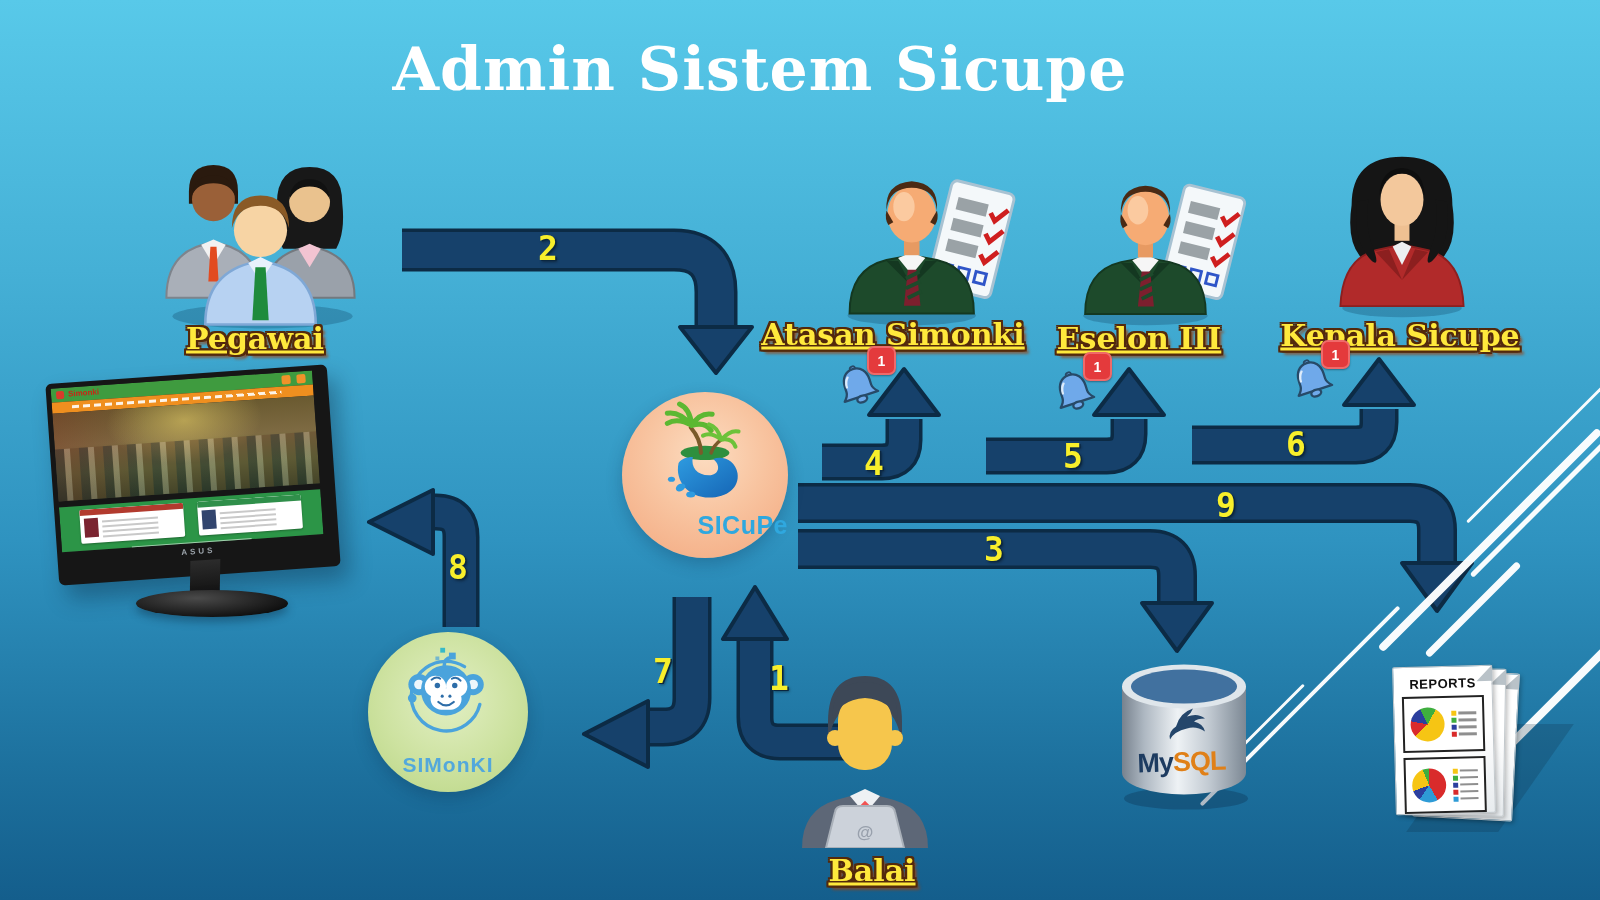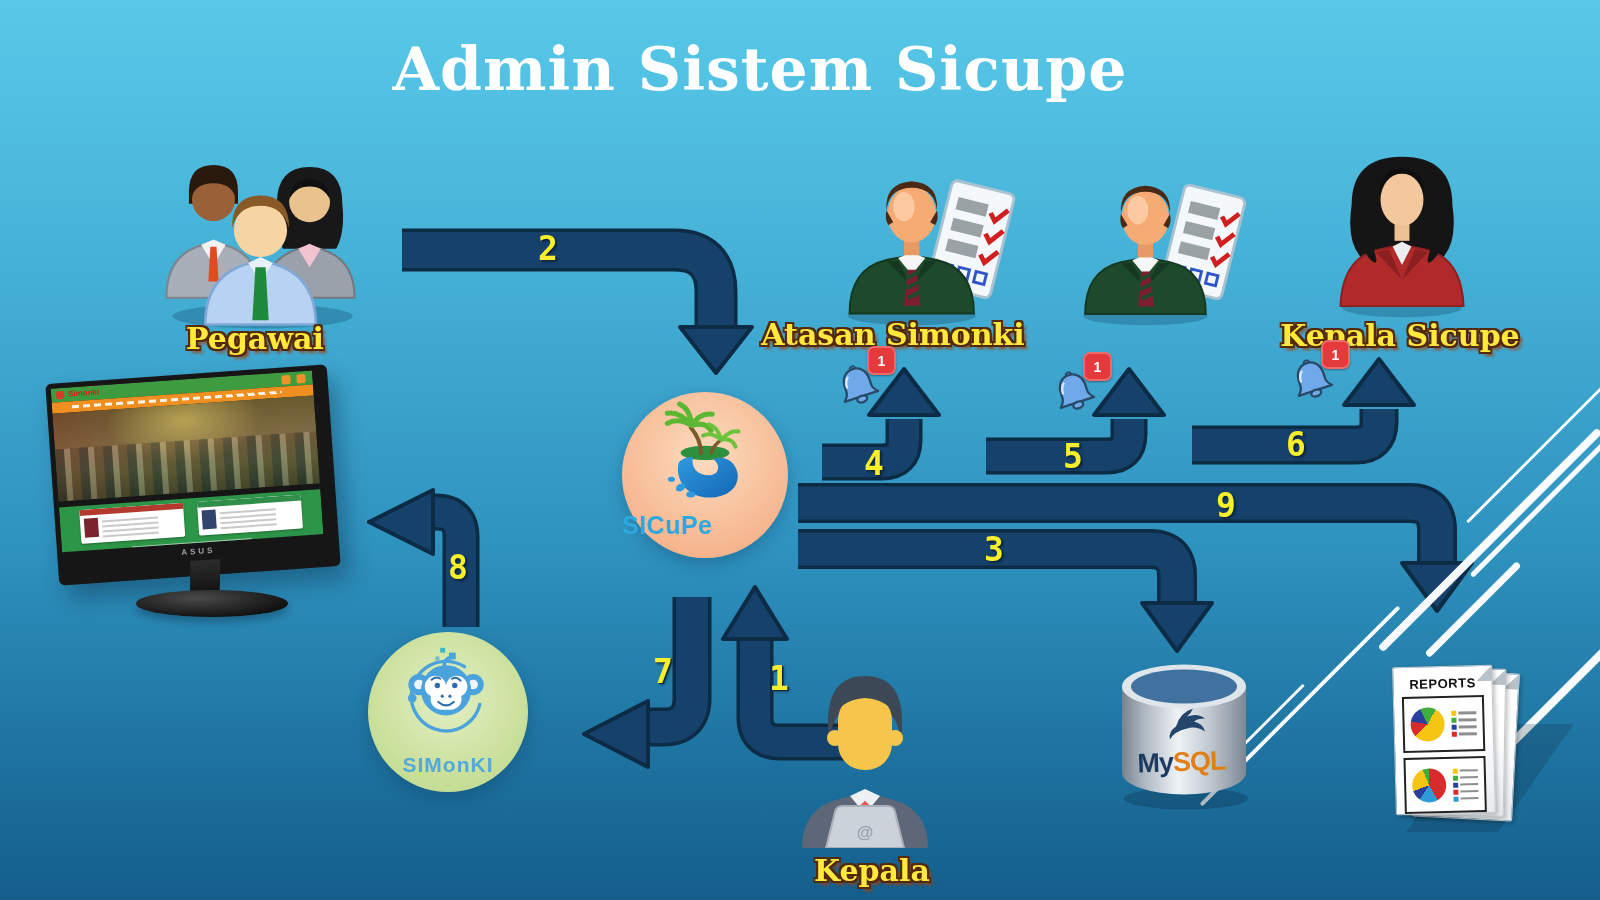--- a/index.html
+++ b/index.html
@@ -6,21 +6,21 @@
   .stage{position:relative;width:1600px;height:900px;overflow:hidden;
     background:linear-gradient(180deg,#58c9e9 0%,#45b0d6 30%,#2f93c0 60%,#1d719e 85%,#145e8c 100%);
     font-family:"Liberation Sans",sans-serif;}
   .abs{position:absolute;}
   
   .title{left:0;top:34px;width:1520px;text-align:center;color:#fff;
     font-family:"DejaVu Serif",serif;font-weight:bold;font-size:60px;letter-spacing:1px;}
   .actor-label{transform:translate(-50%,-50%);white-space:nowrap;
     font-family:"DejaVu Serif",serif;font-weight:bold;font-size:30px;color:#ffe93c;
     text-shadow:-2px -2px 0 #53290c,2px -2px 0 #53290c,-2px 2px 0 #53290c,2px 2px 0 #53290c,
-      0 -2px 0 #53290c,0 2px 0 #53290c,-2px 0 0 #53290c,2px 0 0 #53290c,4px 4px 3px rgba(160,62,10,.85);}
+      0 -2px 0 #53290c,0 2px 0 #53290c,-2px 0 0 #53290c,2px 0 0 #53290c,4px 4px 3px rgba(160,62,10,.85);text-decoration:underline;}
   .flow-num{transform:translate(-50%,-50%);font-family:"DejaVu Sans Mono",monospace;
     font-weight:bold;font-size:33px;color:#f8ef2b;text-shadow:1.5px 1.5px 0 #0b2740,2px 2px 3px rgba(0,0,0,.4);z-index:6;}
   
   .arrows{left:0;top:0;z-index:1;}
   .ao{fill:none;stroke:#0c2b45;stroke-linejoin:round;stroke-linecap:butt;}
   .ab{fill:none;stroke:#16416b;stroke-linejoin:round;stroke-linecap:butt;}
   .ah{fill:#16416b;stroke:#0c2b45;stroke-width:4;stroke-linejoin:round;}
   
   .dl{background:#fff;border-radius:4px;transform:rotate(-45deg);z-index:2;opacity:.97;}
   
@@ -29,21 +29,21 @@
   
   .bell{width:62px;height:62px;z-index:6;}
   .bell svg{position:absolute;left:0;bottom:0;}
   .badge{position:absolute;right:0;top:0;width:25px;height:25px;background:#e43a3c;border:2px solid #ef6a6a;
     border-radius:7px;color:#fff;font-weight:bold;font-size:14px;display:flex;align-items:center;justify-content:center;
     box-shadow:0 1px 2px rgba(0,0,0,.35);}
   
   .sicupe-circle{width:166px;height:166px;border-radius:50%;
     background:radial-gradient(circle at 50% 38%,#fcdcc0 0%,#f8c4a0 45%,#f3a77e 100%);
     box-shadow:0 6px 16px rgba(10,40,70,.25);}
-  .sicupe-label{position:absolute;left:0;right:0;bottom:18px;text-align:left;
+  .sicupe-label{position:absolute;left:0;right:0;bottom:18px;text-align:right;
     color:#2fa8df;font-weight:bold;font-size:25px;letter-spacing:.5px;}
   .simonki-circle{width:160px;height:160px;border-radius:50%;
     background:radial-gradient(circle at 50% 42%,#e2efc4 0%,#cde2a0 55%,#b8d583 100%);
     box-shadow:0 6px 16px rgba(10,40,70,.25);}
   .simonki-label{position:absolute;left:0;right:0;bottom:15px;text-align:center;
     color:#53a8dc;font-weight:bold;font-size:21px;letter-spacing:1px;}
   
   .monitor{left:40px;top:360px;width:300px;height:260px;}
   .mframe{position:absolute;left:12px;top:14px;width:272px;height:192px;background:#161616;border-radius:6px;
     transform:rotate(-4deg);box-shadow:8px 14px 22px rgba(5,25,45,.35);padding:5px;}
@@ -242,20 +242,21 @@
   <div class="abs bell" style="left:834px;top:346px">
     <svg width="48" height="48" viewBox="0 0 52 52">
         <use href="#bell-shape"></use>
       </svg>
     <div class="badge">1</div>
   </div>
 
   <svg class="abs fig" style="left:1058px;top:165px" width="190" height="165" viewBox="0 0 200 175">
       <use href="#fig-official"></use>
     </svg>
+  <div class="abs actor-label lbl" style="left:1139px;top:338px">Eselon III</div>
   <div class="abs bell" style="left:1050px;top:352px">
     <svg width="48" height="48" viewBox="0 0 52 52">
         <use href="#bell-shape"></use>
       </svg>
     <div class="badge">1</div>
   </div>
 
   <svg class="abs fig" style="left:1318px;top:136px" width="168" height="190" viewBox="0 0 180 195">
     <ellipse cx="90" cy="180" rx="64" ry="10" fill="rgba(15,60,95,0.28)"></ellipse>
     <path d="M36,70 Q36,18 90,18 Q144,18 144,70 Q150,110 132,128 L48,128 Q30,110 36,70 Z" fill="#151515"></path>
@@ -373,21 +374,21 @@
     <circle cx="55" cy="78" r="8" fill="#f6c64c"></circle>
       <circle cx="115" cy="78" r="8" fill="#f6c64c"></circle>
     <rect x="58" y="34" width="54" height="76" rx="26" fill="#f6c64c"></rect>
     <path d="M52,62 Q52,22 85,22 Q118,22 118,62 Q112,40 85,38 Q58,40 52,62 Z" fill="#3d4857"></path>
     <path d="M22,188 Q22,150 56,140 L85,132 L114,140 Q148,150 148,188 Z" fill="#5d6777"></path>
     <path d="M70,136 L85,154 L100,136 L85,129 Z" fill="#eef1f4"></path>
     <rect x="77" y="144" width="16" height="16" transform="rotate(45 85 152)" fill="#f15353"></rect>
     <path d="M46,188 L55,152 Q56,146 63,146 H107 Q114,146 115,152 L124,188 Z" fill="#ccd2da" stroke="#a9b0b9" stroke-width="2"></path>
     <text x="85" y="178" font-size="17" text-anchor="middle" fill="#98a0ac" font-weight="bold">@</text>
   </svg>
-  <div class="abs actor-label lbl" style="left:872px;top:870px">Kepala</div>
+  <div class="abs actor-label lbl" style="left:872px;top:870px">Balai</div>
 
   <div class="abs mysql fig">
     <svg width="145" height="170" viewBox="0 0 145 165">
       <ellipse cx="74" cy="148" rx="62" ry="11" fill="rgba(10,40,70,.3)"></ellipse>
       <path d="M10,36 L10,122 A62,22 0 0 0 134,122 L134,36 Z" fill="url(#cylg)"></path>
       <ellipse cx="72" cy="36" rx="62" ry="22" fill="#dfe6eb"></ellipse>
       <ellipse cx="72" cy="36" rx="53" ry="17" fill="#41719f"></ellipse>
       <path d="M64,76 q4,-14 17,-18 q-2,5 -6,8 q11,-4 18,2 q-8,0 -11,3 q9,2 11,10 q-9,-6 -18,-3 q-13,3 -17,11 q-2,-8 6,-13 Z" fill="#24466b"></path>
     </svg>
     <div class="mysql-text">

